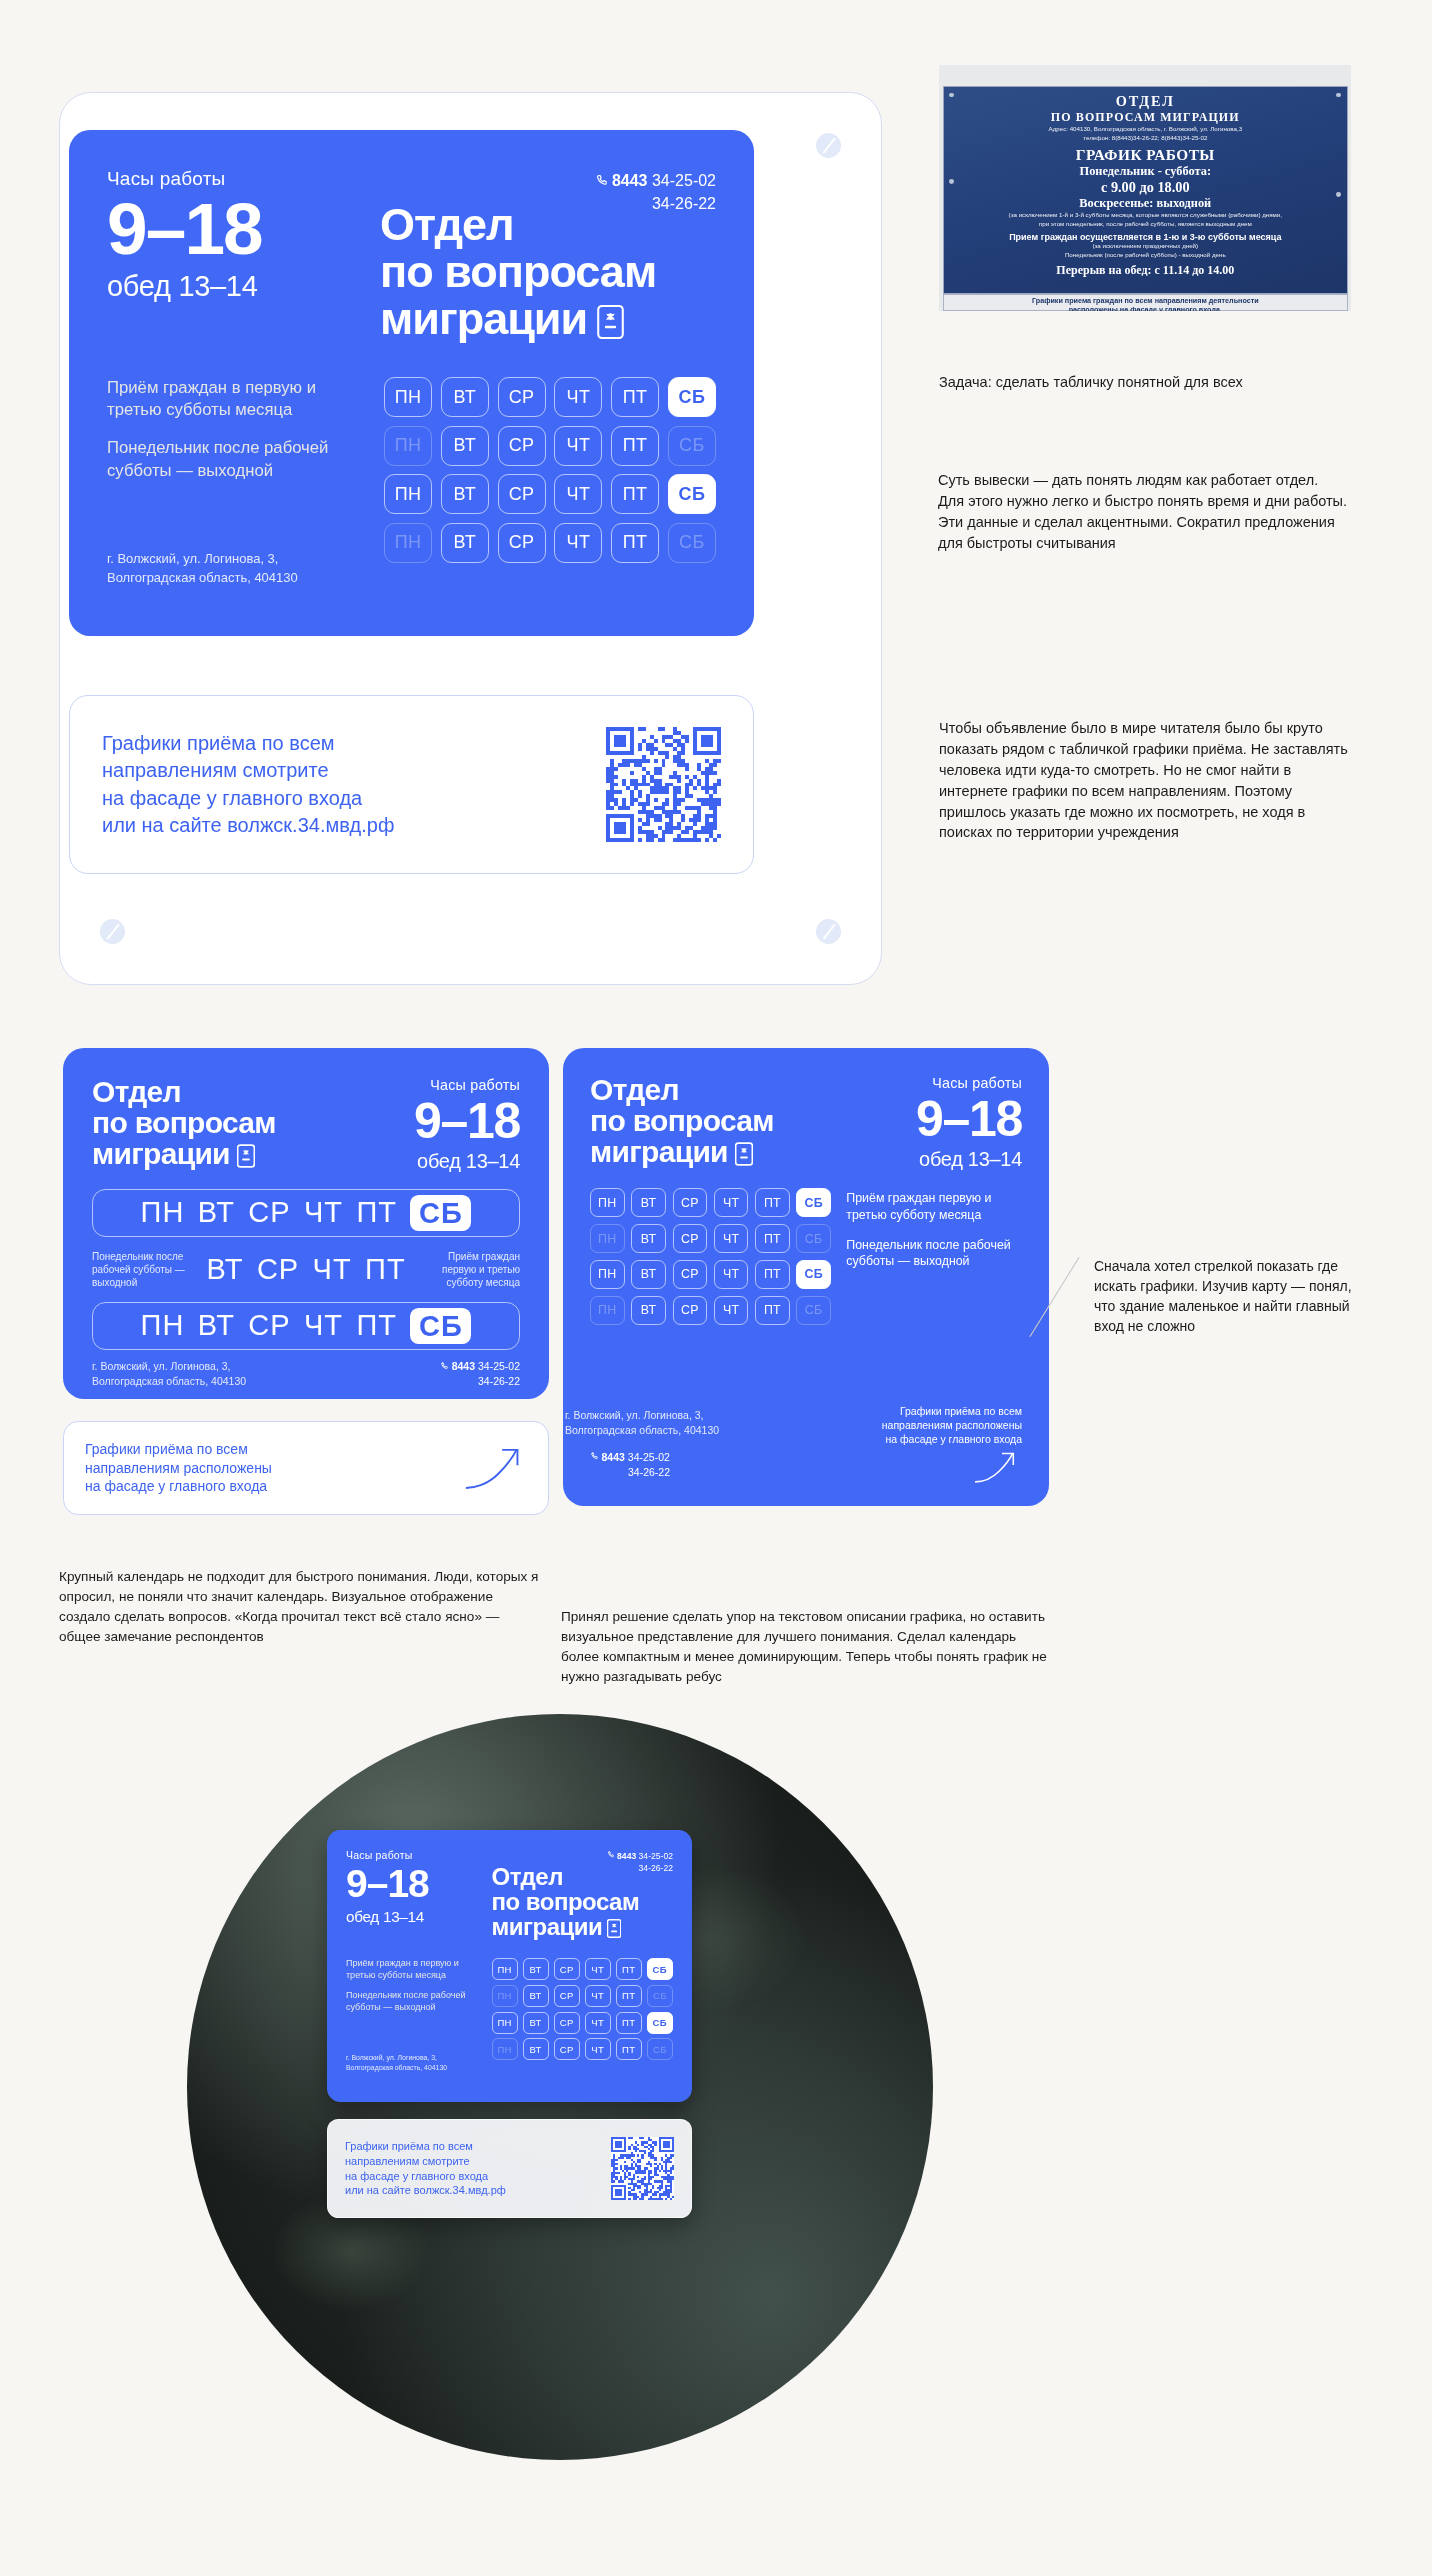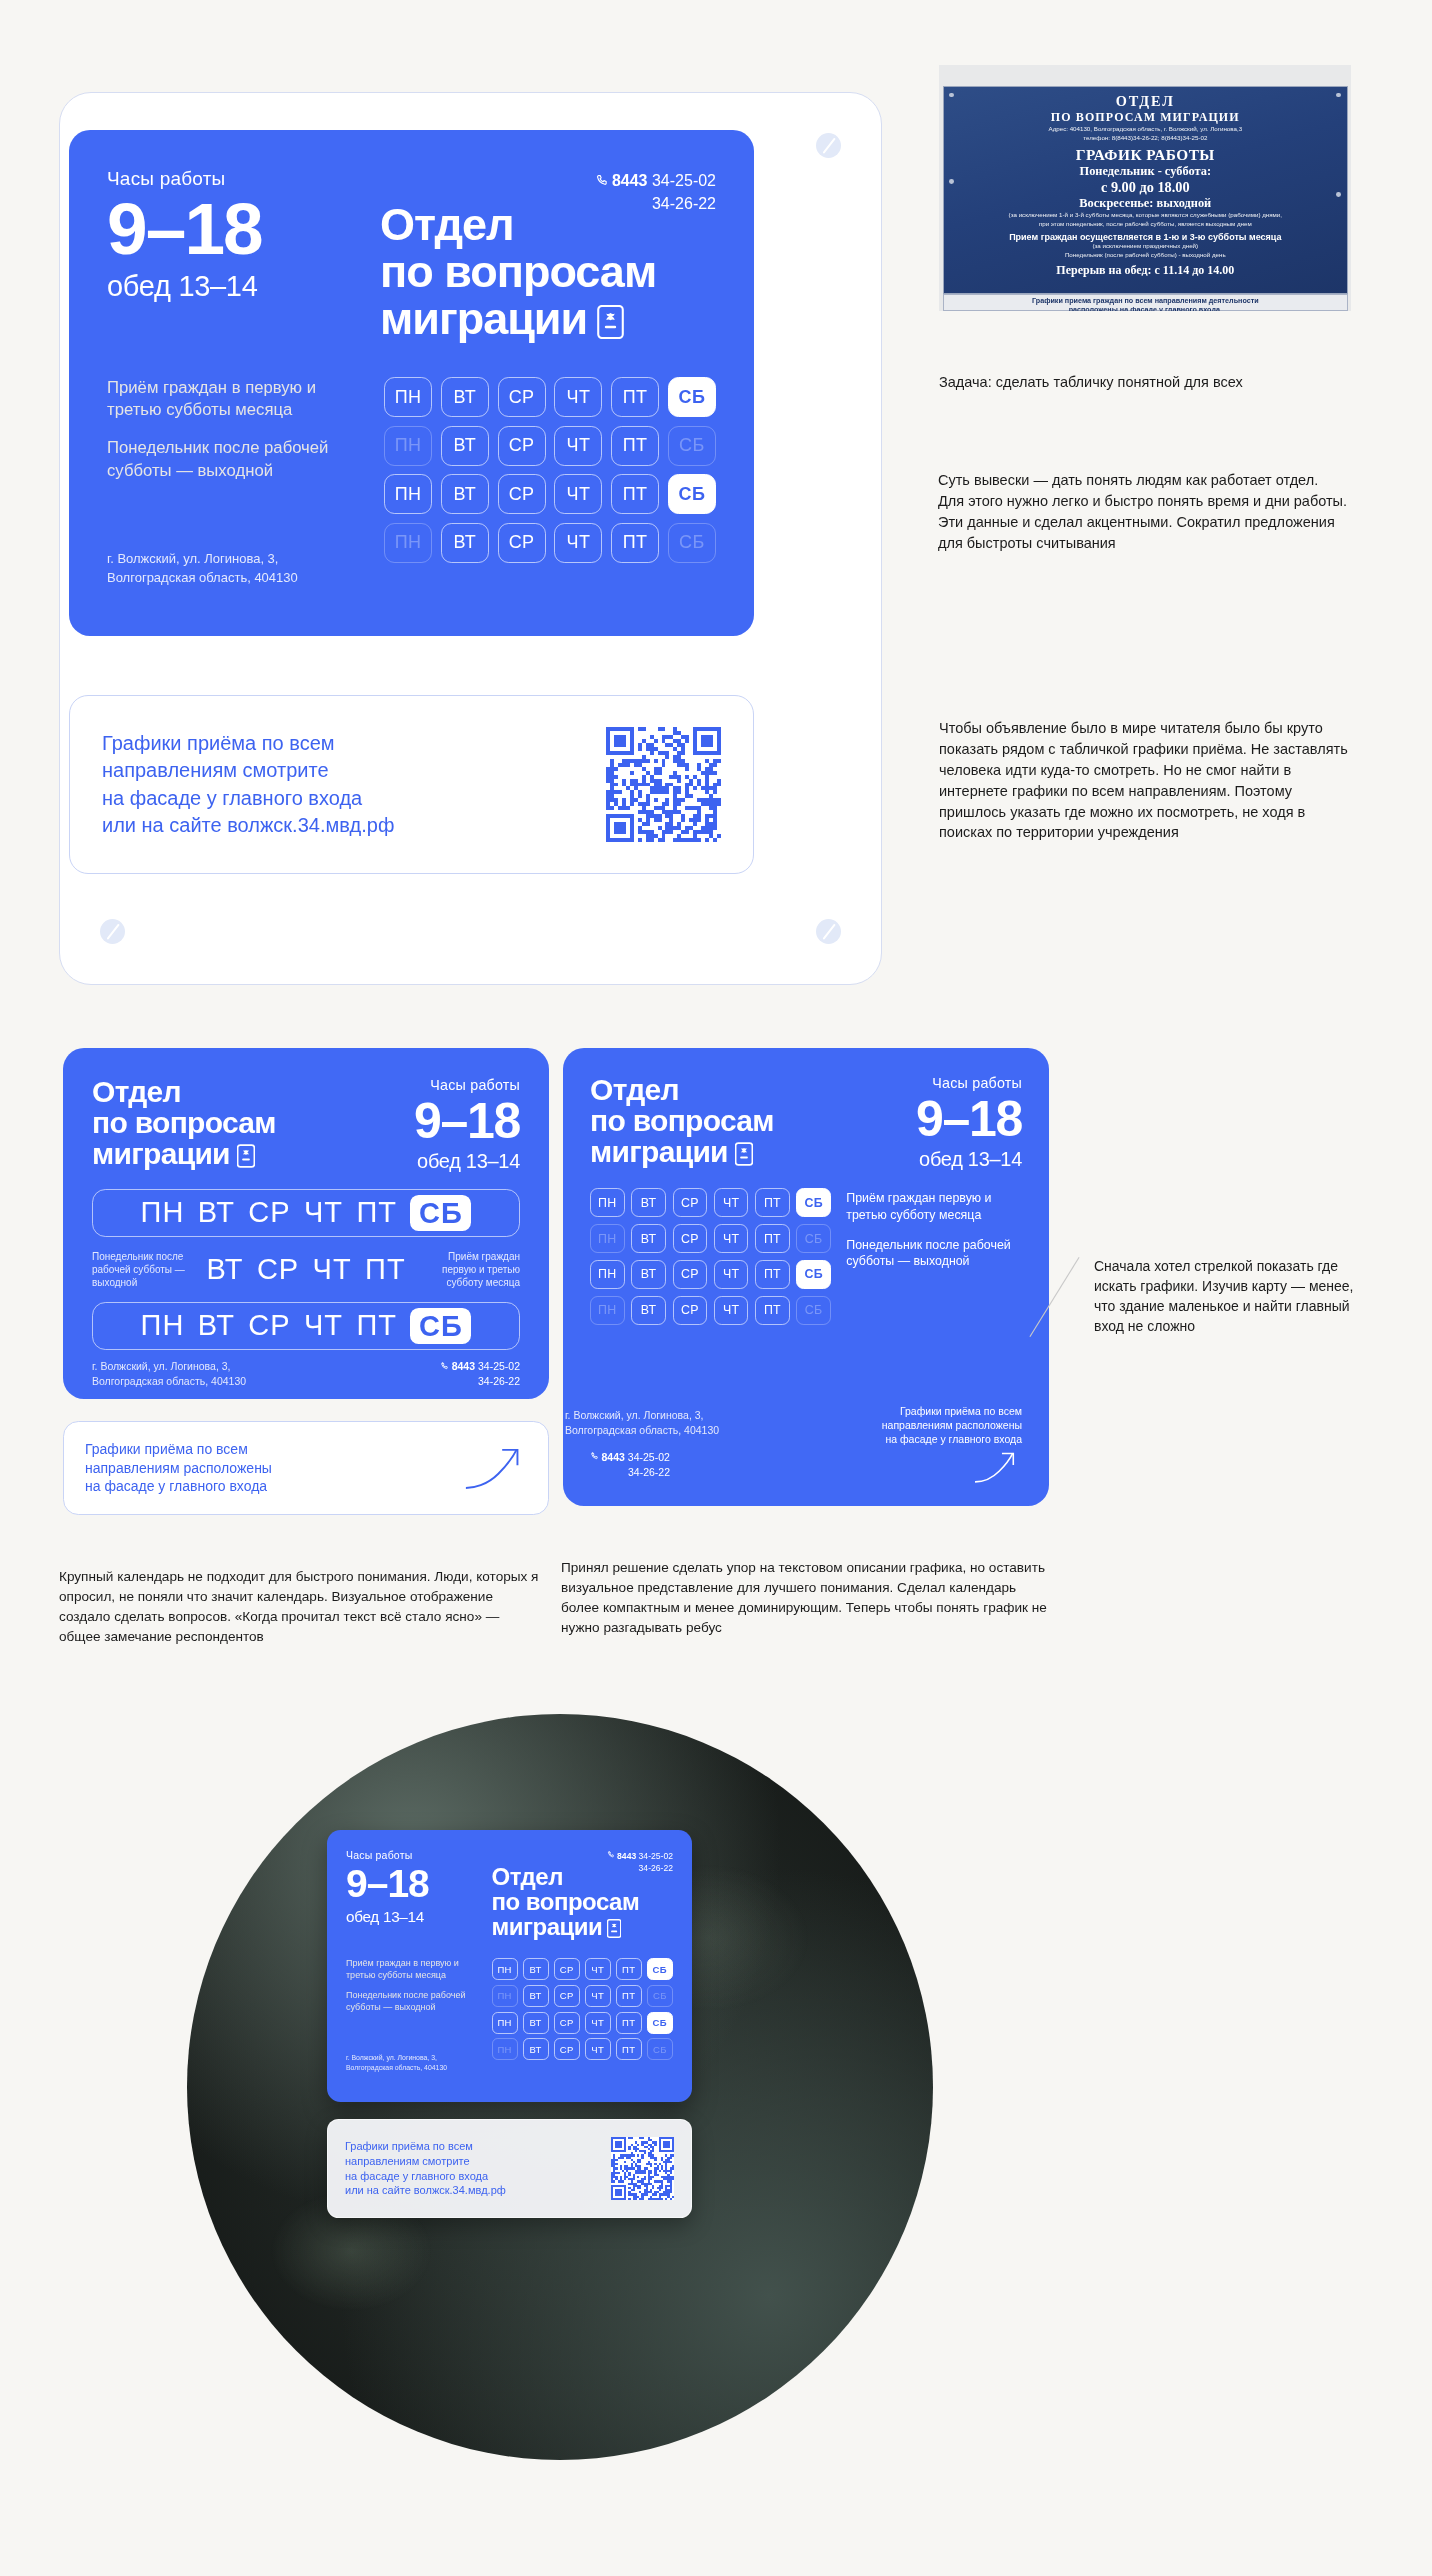--- a/index.html
+++ b/index.html
@@ -181,21 +181,21 @@
     position:absolute; left:27px; right:27px; bottom: 19px;
     display:flex; justify-content:space-between; align-items:flex-end;
   }
   .vb-link { font-size: 10.5px; line-height:1.34; color:#fff; }
   .leader { position:absolute; left: 1028px; top: 1255px; width: 53px; height: 84px; }
   .n4 { left: 1094px; top: 1256px; width: 277px; font-size: 14px; }
 
   
   .cap { position: absolute; color:#1c1c1c; font-size: 13.6px; line-height: 1.47; }
   .capA { left: 59px;  top: 1567px; width: 485px; }
-  .capB { left: 561px; top: 1558px; width: 496px; }
+  .capB { left: 561px; top: 1607px; width: 496px; }
 
   
   .circle {
     position: absolute; left: 187px; top: 1714px; width: 746px; height: 746px;
     border-radius: 50%; overflow: hidden;
     background:
       radial-gradient(circle at 30% 18%, #5b6a63 0%, rgba(91,106,99,0) 46%),
       radial-gradient(circle at 78% 78%, #42514c 0%, rgba(66,81,76,0) 52%),
       radial-gradient(circle at 50% 50%, #2b332f 0%, #171b19 78%);
   }
@@ -953,21 +953,21 @@
   <div style="position:absolute;left:565px;top:1136px">
     <div class="vaddr" style="position:absolute;left:0;top:272px;width:191px">
       <span>г. Волжский, ул. Логинова, 3,</span><br>
       <span>Волгоградская область, 404130</span>
     </div>
   </div>
 
   <svg class="leader" viewBox="0 0 56 88">
     <path d="M54 2 L2 86" stroke="#c9c9c9" stroke-width="1.2" fill="none"></path>
   </svg>
-  <div class="note-blk n4">Сначала хотел стрелкой показать где искать графики. Изучив карту — менее, что здание маленькое и найти главный вход не сложно</div>
+  <div class="note-blk n4">Сначала хотел стрелкой показать где искать графики. Изучив карту — понял, что здание маленькое и найти главный вход не сложно</div>
 
   <div class="cap capA">Крупный календарь не подходит для быстрого понимания. Люди, которых я опросил, не поняли что значит календарь. Визуальное отображение создало сделать вопросов. «Когда прочитал текст всё стало ясно» — общее замечание респондентов</div>
   <div class="cap capB">Принял решение сделать упор на текстовом описании графика, но оставить визуальное представление для лучшего понимания. Сделал календарь более компактным и менее доминирующим. Теперь чтобы понять график не нужно разгадывать ребус</div>
 
   <div class="circle">
     <div class="mock-card blue">
       <div class="mc-top">
         <div class="mc-hours">
           <div class="lbl-small">Часы работы</div>
           <div class="big-hours">9–18</div>

